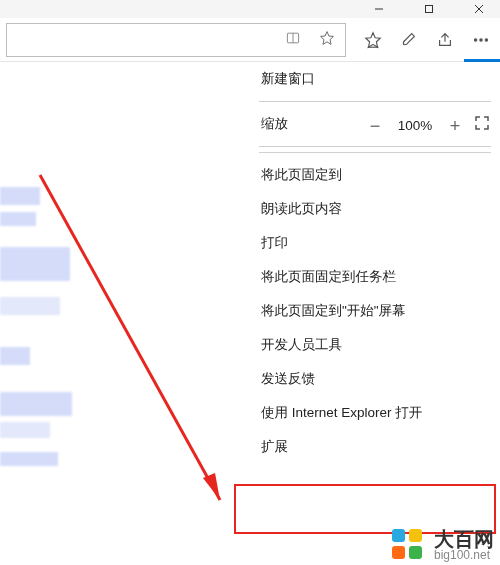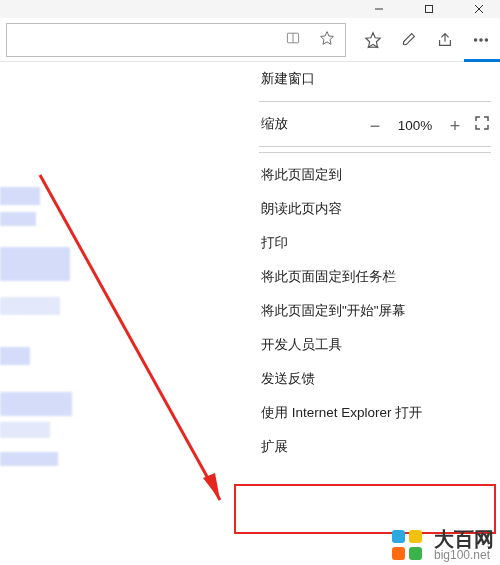--- a/index.html
+++ b/index.html
@@ -115,21 +115,21 @@
       width: 210px;
       height: 345px;
       pointer-events: none;
     }
 
     .watermark {
       position: absolute;
       right: 6px;
       bottom: 4px;
       display: flex;
-      align-items: center;
+      align-items: flex-start;
       gap: 12px;
       color: #333;
     }
     .wm-logo { width: 30px; height: 30px; position: relative; }
     .wm-logo span { position: absolute; width: 13px; height: 13px; border-radius: 3px; }
     .wm-logo .s1 { left: 0; top: 0; background: #2aa8e0; }
     .wm-logo .s2 { right: 0; top: 0; background: #f4c20d; }
     .wm-logo .s3 { left: 0; bottom: 0; background: #ff6a13; }
     .wm-logo .s4 { right: 0; bottom: 0; background: #3bb34a; }
     .wm-text { font-size: 20px; font-weight: 700; line-height: 1; }

